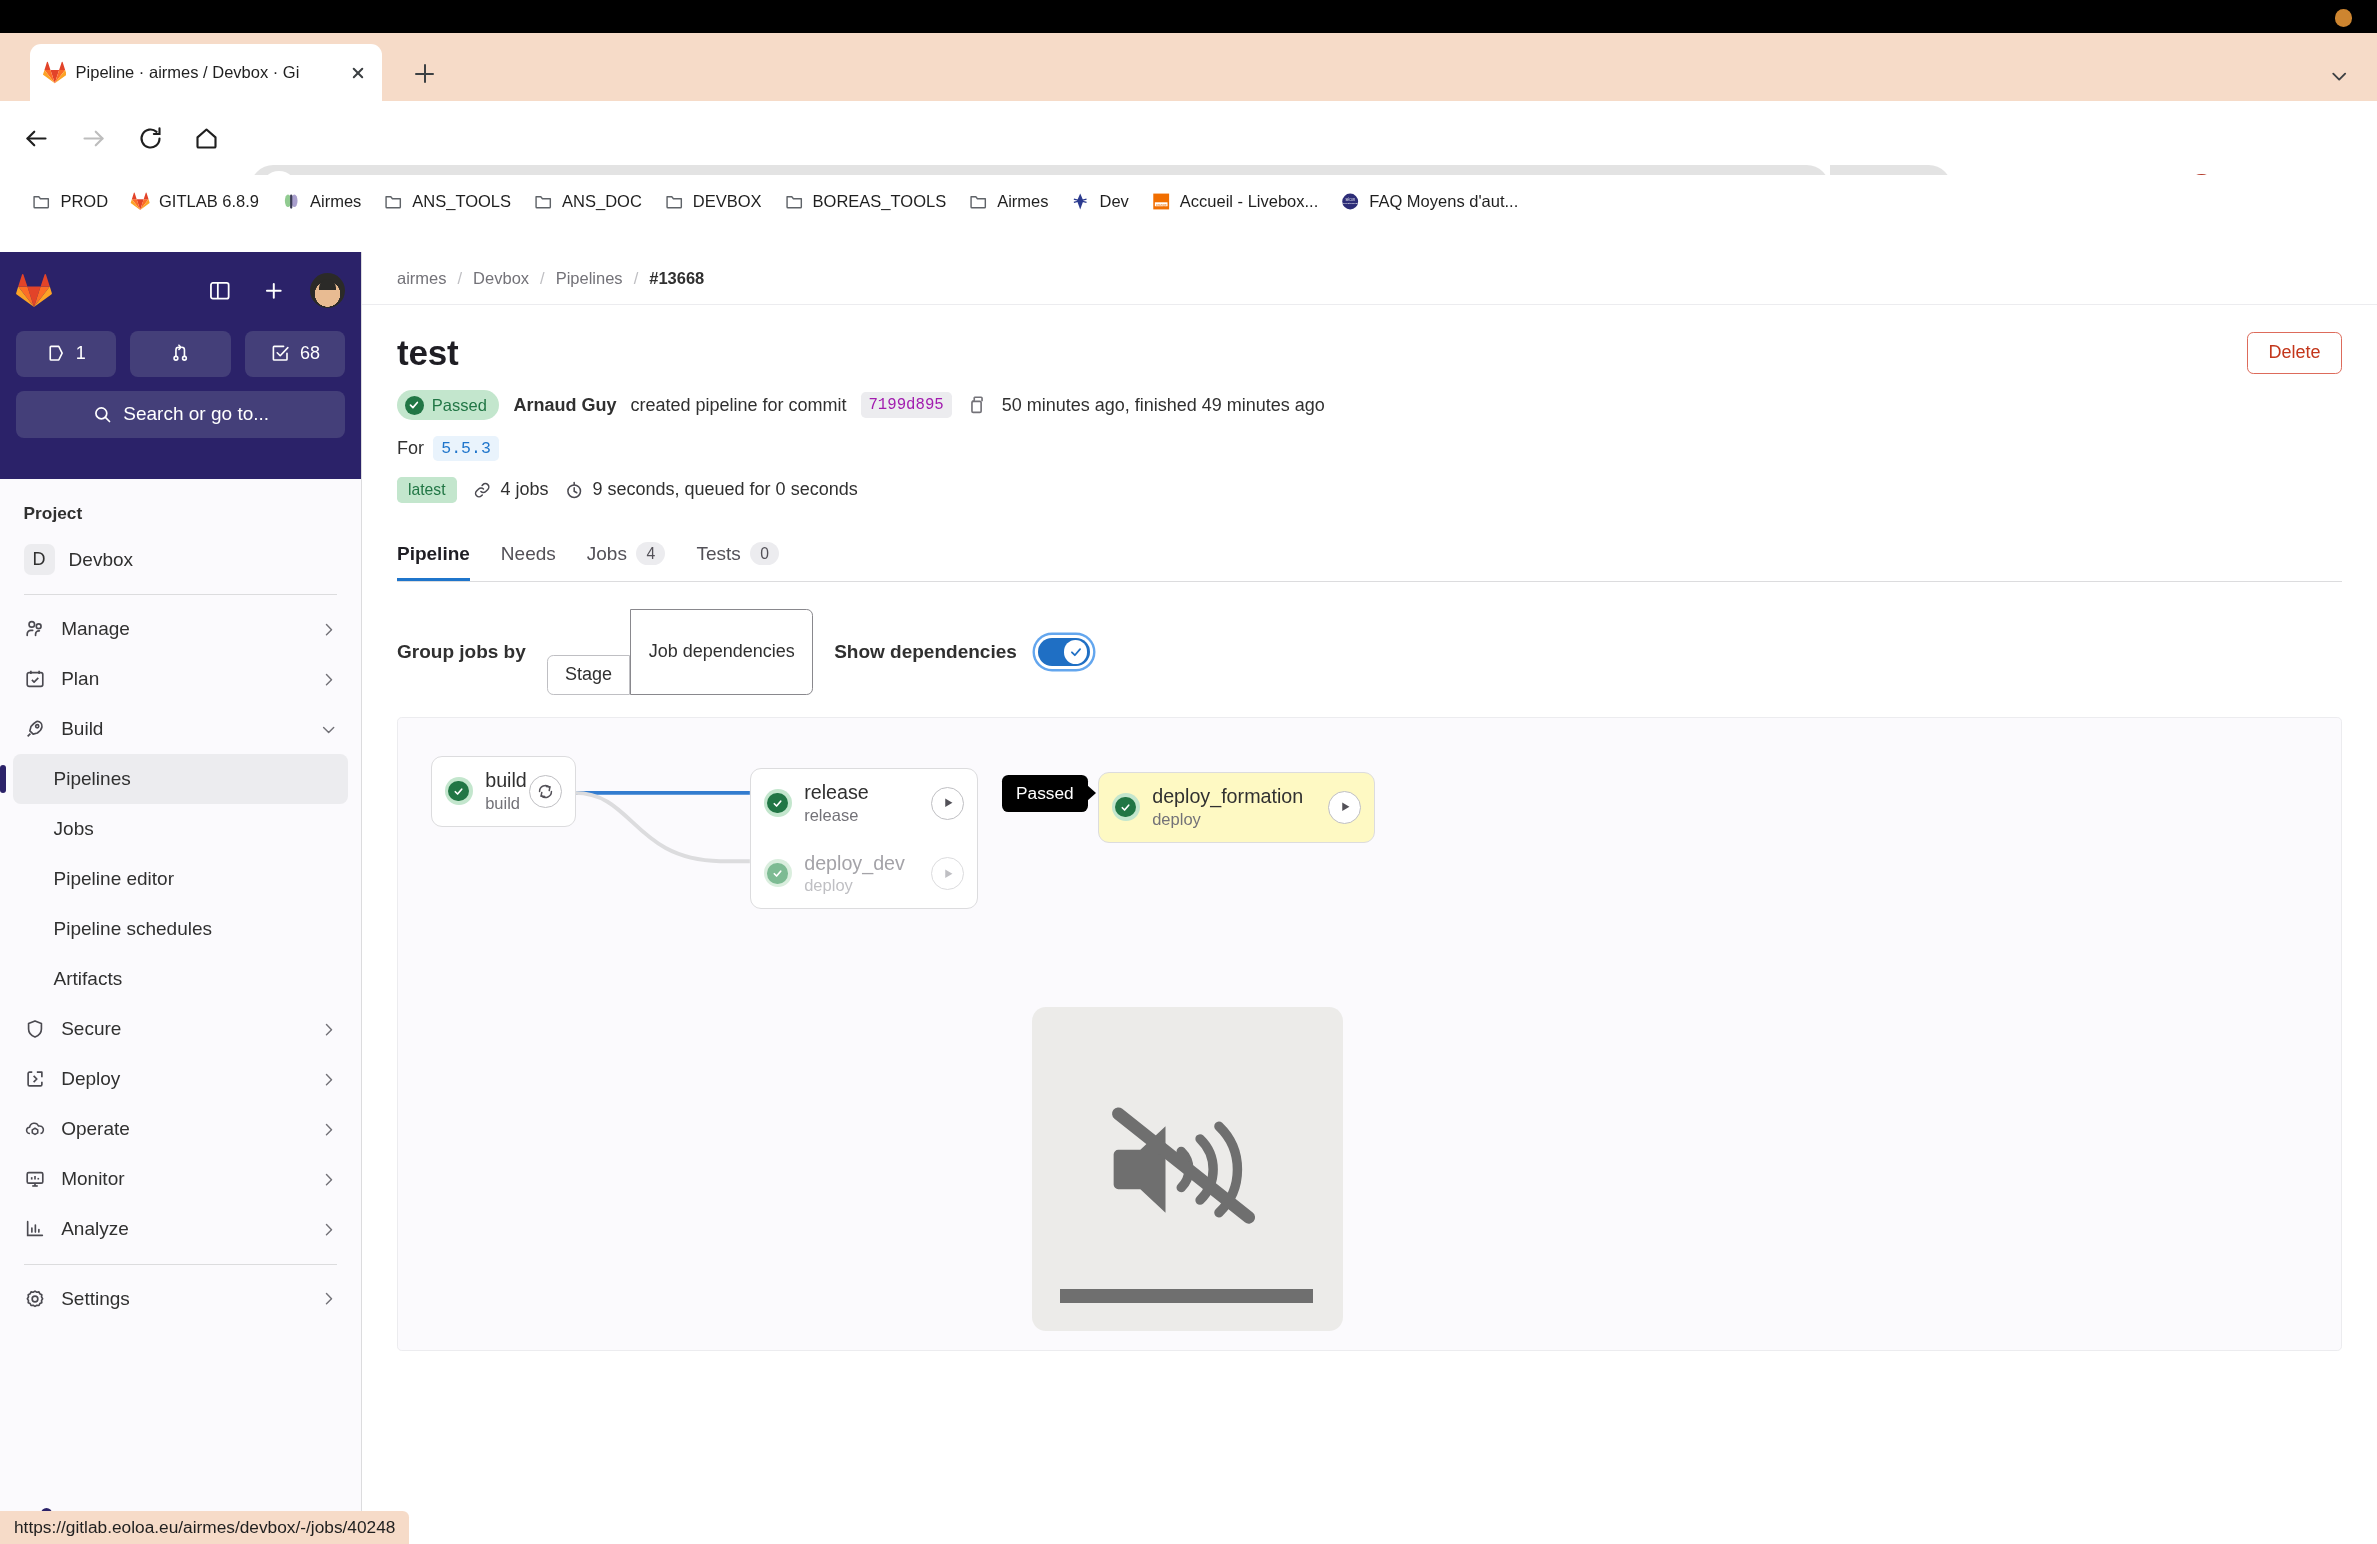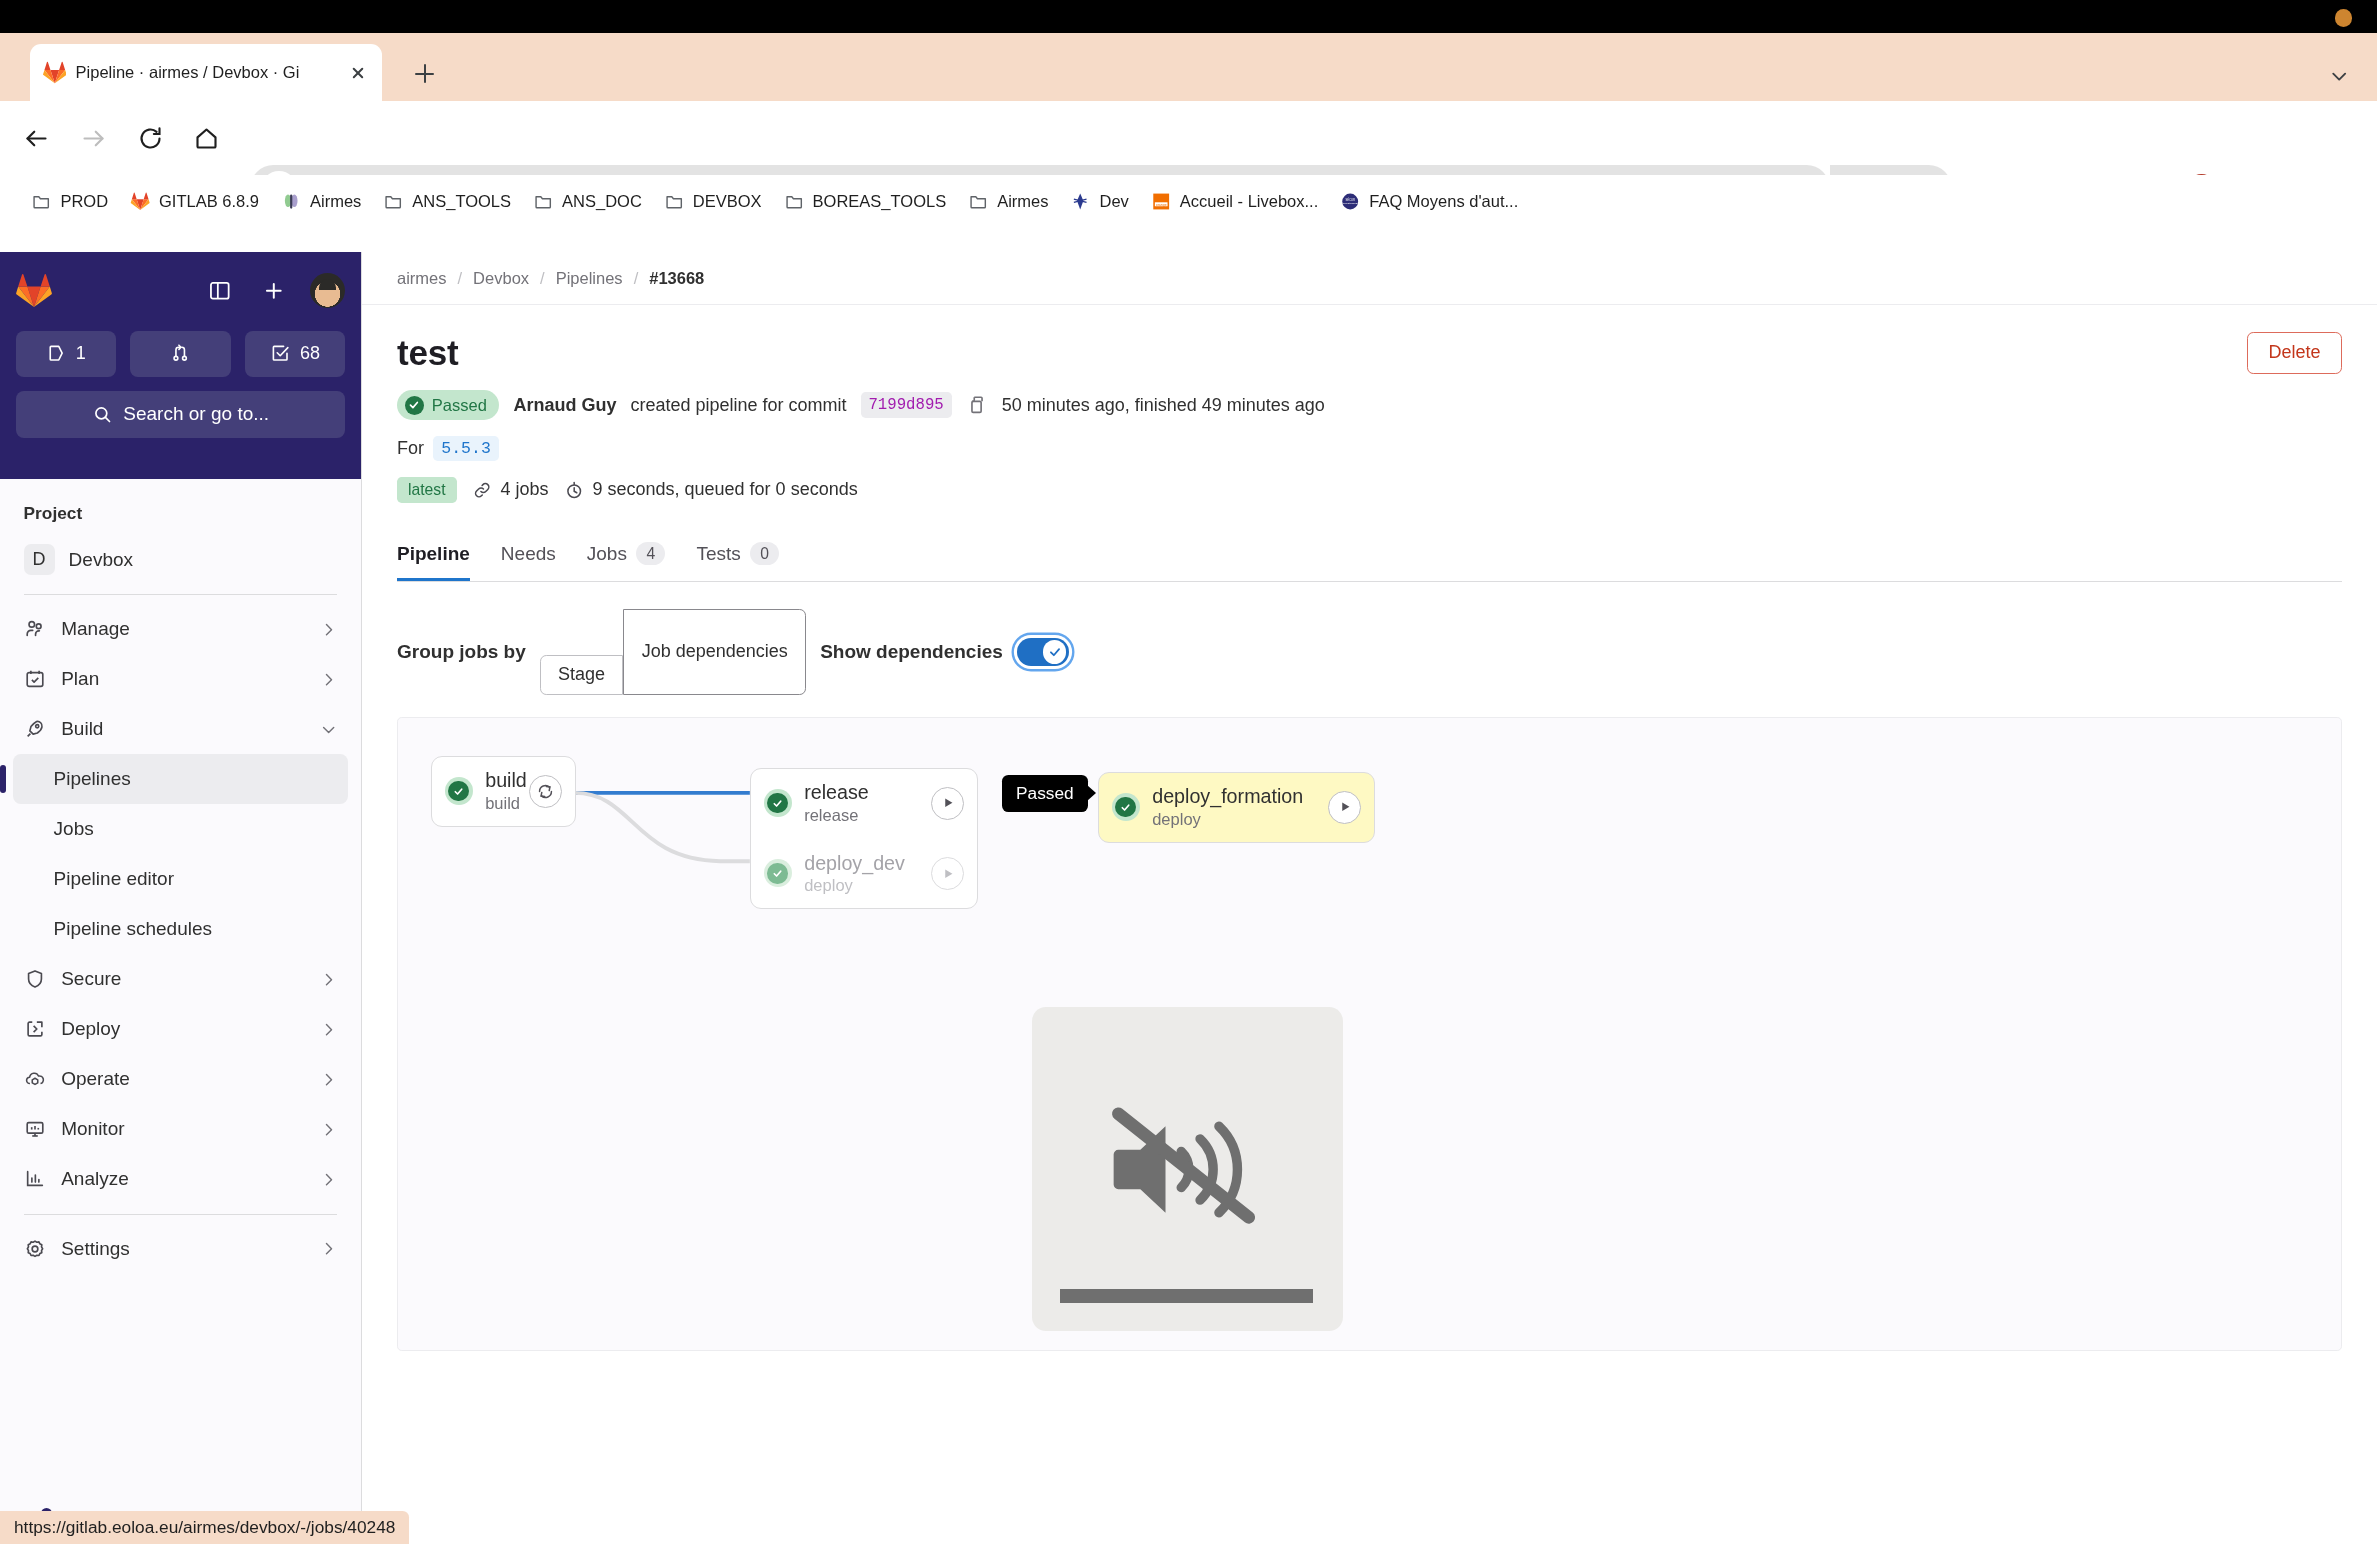--- a/index.html
+++ b/index.html
@@ -238,21 +238,21 @@
     font-size:19px; color:#535158; position:relative; padding-bottom:3.1px;
   }
   .tab-item.active { color:#1f1e24; font-weight:bold; }
   .tab-item.active::after {
     content:''; position:absolute; left:0; right:0; bottom:-0.8px; height:3.1px; background:#1f75cb;
   }
   .tab-count {
     background:#ececef; color:#535158; border-radius:785px; padding:2.4px 10.2px; font-size:15.7px; font-weight:normal;
   }
 
-  .controls { margin:27px 35px 0 35px; display:flex; align-items:center; gap:14px; }
+  .controls { margin:27px 35px 0 35px; display:flex; align-items:center; gap:21px; }
   .controls .lbl { font-size:19px; font-weight:bold; color:#303030; }
   .seg { display:flex; }
   .seg button {
     font-family:inherit; font-size:18px; color:#303030; background:#fff;
     border:0.8px solid #bfbfc3; padding:8.6px 17.3px;
   }
   .seg button:first-child { border-radius:6.3px 0 0 6.3px;margin-top:46px; }
   .seg button:last-child { border-radius:0 6.3px 6.3px 0; border-color:#89888d; border-left-color:#89888d;}
   .toggle {
     width:52px; height:28px; border-radius:14px; background:#1f6fc4;
@@ -661,20 +661,23 @@
         </div>
         <div class="nav-item nav-sub">
           <span>Jobs</span>
         </div>
         <div class="nav-item nav-sub">
           <span>Pipeline editor</span>
         </div>
         <div class="nav-item nav-sub">
           <span>Pipeline schedules</span>
         </div>
+        <div class="nav-item nav-sub">
+          <span>Artifacts</span>
+        </div>
 
         <div class="nav-item">
           <span class="nav-ico">
             <svg width="22" height="22" viewBox="0 0 24 24" fill="none" stroke="#4b4a51" stroke-width="1.8" stroke-linejoin="round">
                 <path d="M12 3.2 19 6v6c0 4.2-3 7.3-7 8.8-4-1.5-7-4.6-7-8.8V6z"></path>
               </svg>
           </span>
           <span>Secure</span>
           <svg class="nav-chev" viewBox="0 0 24 24" fill="none" stroke="#737278" stroke-width="2" stroke-linecap="round" stroke-linejoin="round">
               <polyline points="9,5 16,12 9,19"></polyline>

